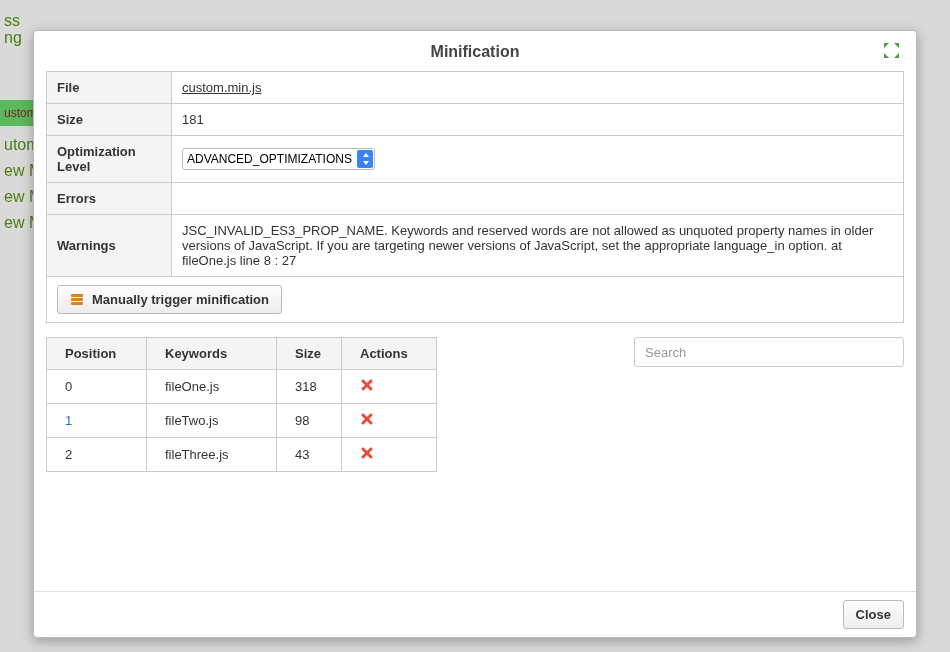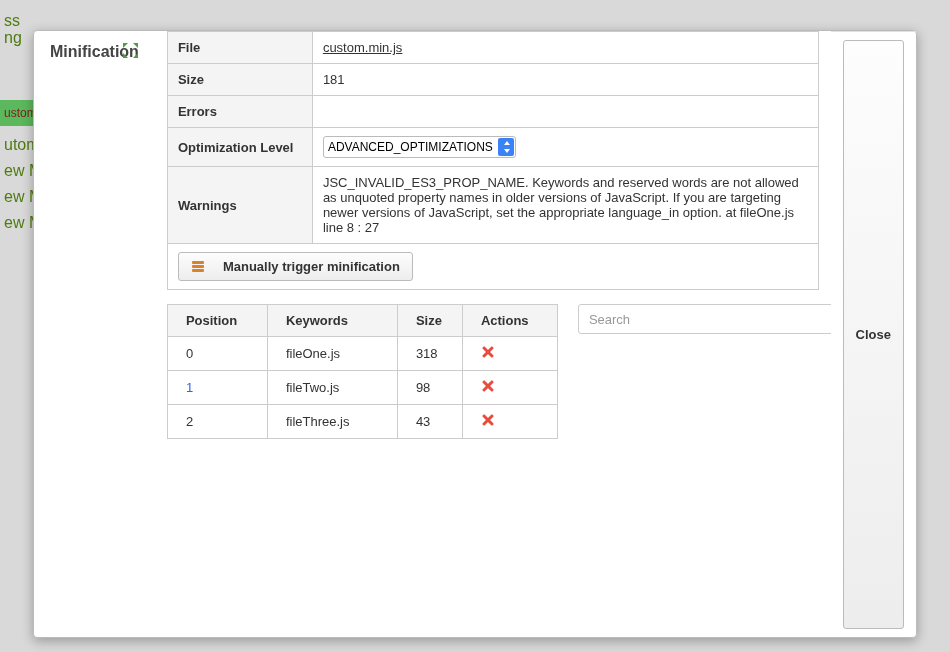--- a/index.html
+++ b/index.html
@@ -10,21 +10,21 @@
   .bg-row { position:absolute; left:0; font-size:16px; padding:6px 4px; color:#4d7c0f; }
   .bg-green { position:absolute; left:0; background:#5cb85c; color:#7f1d1d; font-size:12px; padding:6px 4px; }
 
   .modal {
     position:absolute;
     left:33px; right:33px; top:30px; bottom:14px;
     background:#fff;
     border:1px solid #bbb;
     border-radius:4px;
     box-shadow:0 3px 12px rgba(0,0,0,.3);
-    display:flex; flex-direction:row;
+    display:flex; flex-direction:column;
   }
   .modal-header {
     position:relative;
     padding:12px 16px 10px;
     text-align:center;
   }
   .modal-title { font-weight:700; font-size:16px; color:#444; }
   .expand-icon {
     position:absolute; right:14px; top:12px;
     width:18px; height:18px;
@@ -50,21 +50,21 @@
     border:1px solid #ccc;
   }
   table.info th, table.info td {
     border:1px solid #ccc;
     padding:8px 10px;
     text-align:left;
     vertical-align:middle;
     font-size:13px;
   }
   table.info th {
-    width:145px;
+    width:125px;
     background:#f4f4f4;
     font-weight:700;
     color:#333;
   }
   table.info a { color:#333; text-decoration:underline; }
 
   select.opt {
     font-size:12px;
     height:22px;
     background:#fff;
@@ -93,21 +93,21 @@
     border-left:3px solid transparent; border-right:3px solid transparent;
   }
   .select-caret-up { top:5px; border-bottom:4px solid #fff; }
   .select-caret-down { bottom:5px; border-top:4px solid #fff; }
 
   .action-row td {
     text-align:right;
     padding:10px;
   }
   .btn {
-    display:inline-flex; align-items:center; gap:18px;
+    display:inline-flex; align-items:center; gap:8px;
     background:linear-gradient(#fdfdfd,#ededed);
     border:1px solid #bbb;
     border-radius:3px;
     padding:6px 12px;
     font-size:13px;
     font-weight:700;
     color:#333;
     cursor:pointer;
   }
   .stack-icon {
@@ -193,38 +193,38 @@
       <tbody>
           <tr>
         <th>File</th>
         <td>
           <a href="#">custom.min.js</a>
         </td>
       </tr>
       <tr>
         <th>Size</th>
         <td>181</td>
-      </tr>
-      <tr>
-        <th>Errors</th>
-        <td></td>
       </tr>
       <tr>
         <th>Optimization Level</th>
         <td>
           <span class="select-wrap">
             <select class="opt">
               <option>ADVANCED_OPTIMIZATIONS</option>
             </select>
             <span class="select-caret-up"></span>
             <span class="select-caret-down"></span>
           </span>
         </td>
       </tr>
       <tr>
+        <th>Errors</th>
+        <td></td>
+      </tr>
+      <tr>
         <th>Warnings</th>
         <td>JSC_INVALID_ES3_PROP_NAME. Keywords and reserved words are not allowed as unquoted property names in older versions of JavaScript. If you are targeting newer versions of JavaScript, set the appropriate language_in option. at fileOne.js line 8 : 27</td>
       </tr>
       <tr class="action-row">
         <td colspan="2">
           <button class="btn">
             <span class="stack-icon">
                   <span></span>
                 </span>
             <span>Manually trigger minification</span>

